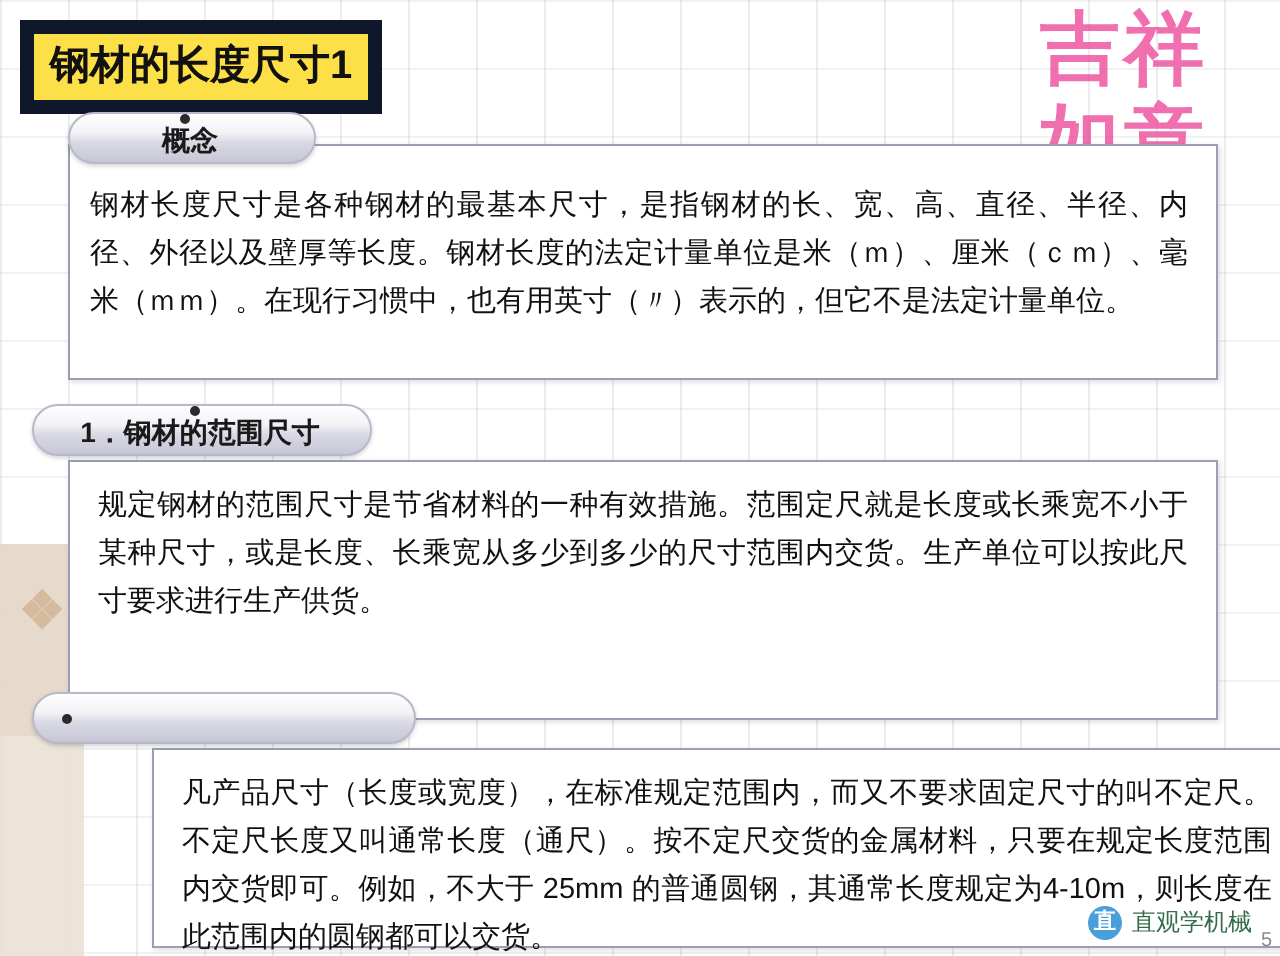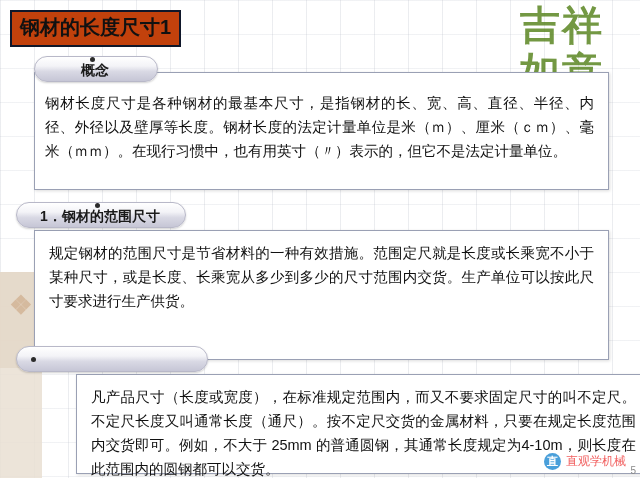--- a/index.html
+++ b/index.html
@@ -44,21 +44,21 @@
     width: 42px; height: 96px;
     background: #e2d6c5;
     opacity: 0.7;
   }
   .bg-seal {
     position: absolute;
     right: 18px;
     top: 2px;
     width: 120px;
     height: 98px;
-    color: #4d7c0f;
+    color: #ec4899;
     font-family: "DejaVu Sans", sans-serif;
     font-size: 40px;
     line-height: 46px;
     letter-spacing: 2px;
     opacity: 0.78;
     text-align: center;
     font-weight: bold;
     pointer-events: none;
   }
   .bg-sidestamp {
@@ -73,22 +73,22 @@
     text-align: center;
     font-weight: bold;
   }
 
   
   .title-bar {
     position: absolute;
     left: 10px;
     top: 10px;
     padding: 2px 8px 4px 8px;
-    border: 2px solid #0f172a;
-    background: #c2410c;
+    border: 7px solid #0f172a;
+    background: #fde047;
   }
   .title-bar .title-text {
     font-size: 20px;
     font-weight: bold;
     color: #111111;
     letter-spacing: 0px;
     white-space: nowrap;
   }
 
   
@@ -161,21 +161,21 @@
     border-radius: 50%;
     background: #2a8fd4;
     color: #ffffff;
     font-size: 11px;
     line-height: 17px;
     text-align: center;
     font-weight: bold;
   }
   .wm-badge .wm-text {
     font-size: 12px;
-    color: #ef4444;
+    color: #14532d;
   }
   .page-num {
     position: absolute;
     right: 4px;
     bottom: 2px;
     font-size: 10px;
     color: #8a8a8a;
   }
 </style>
 </head>

